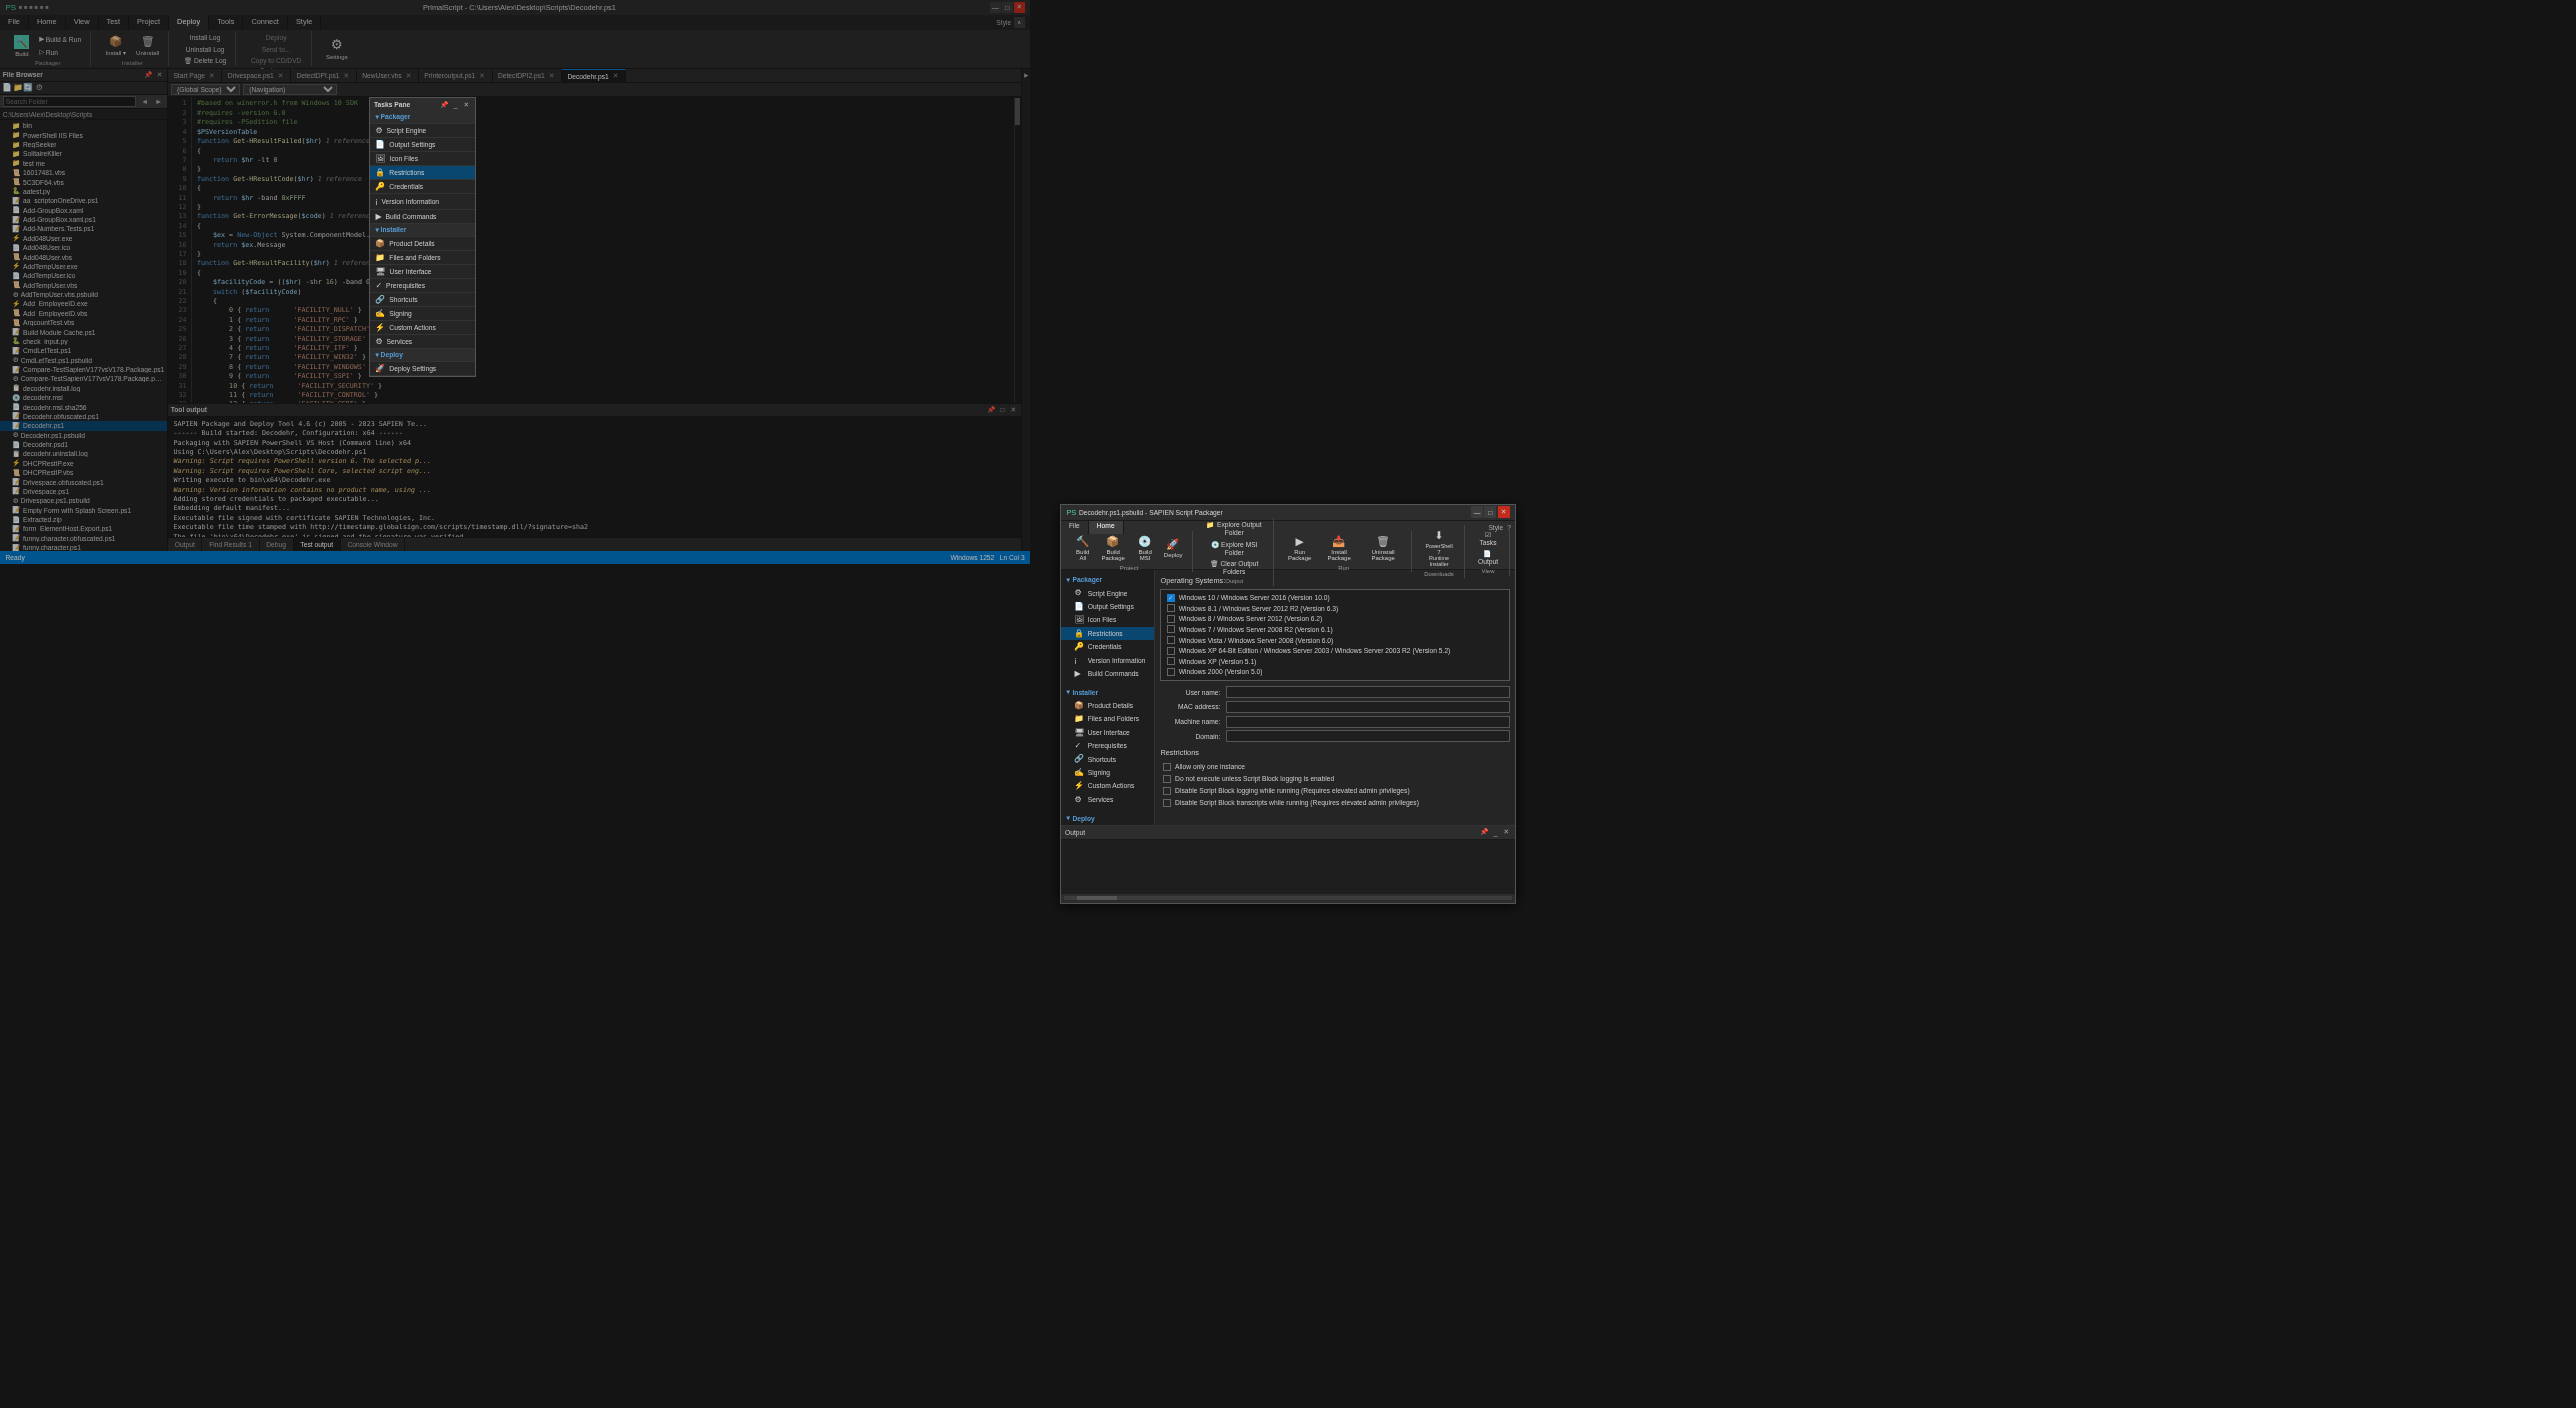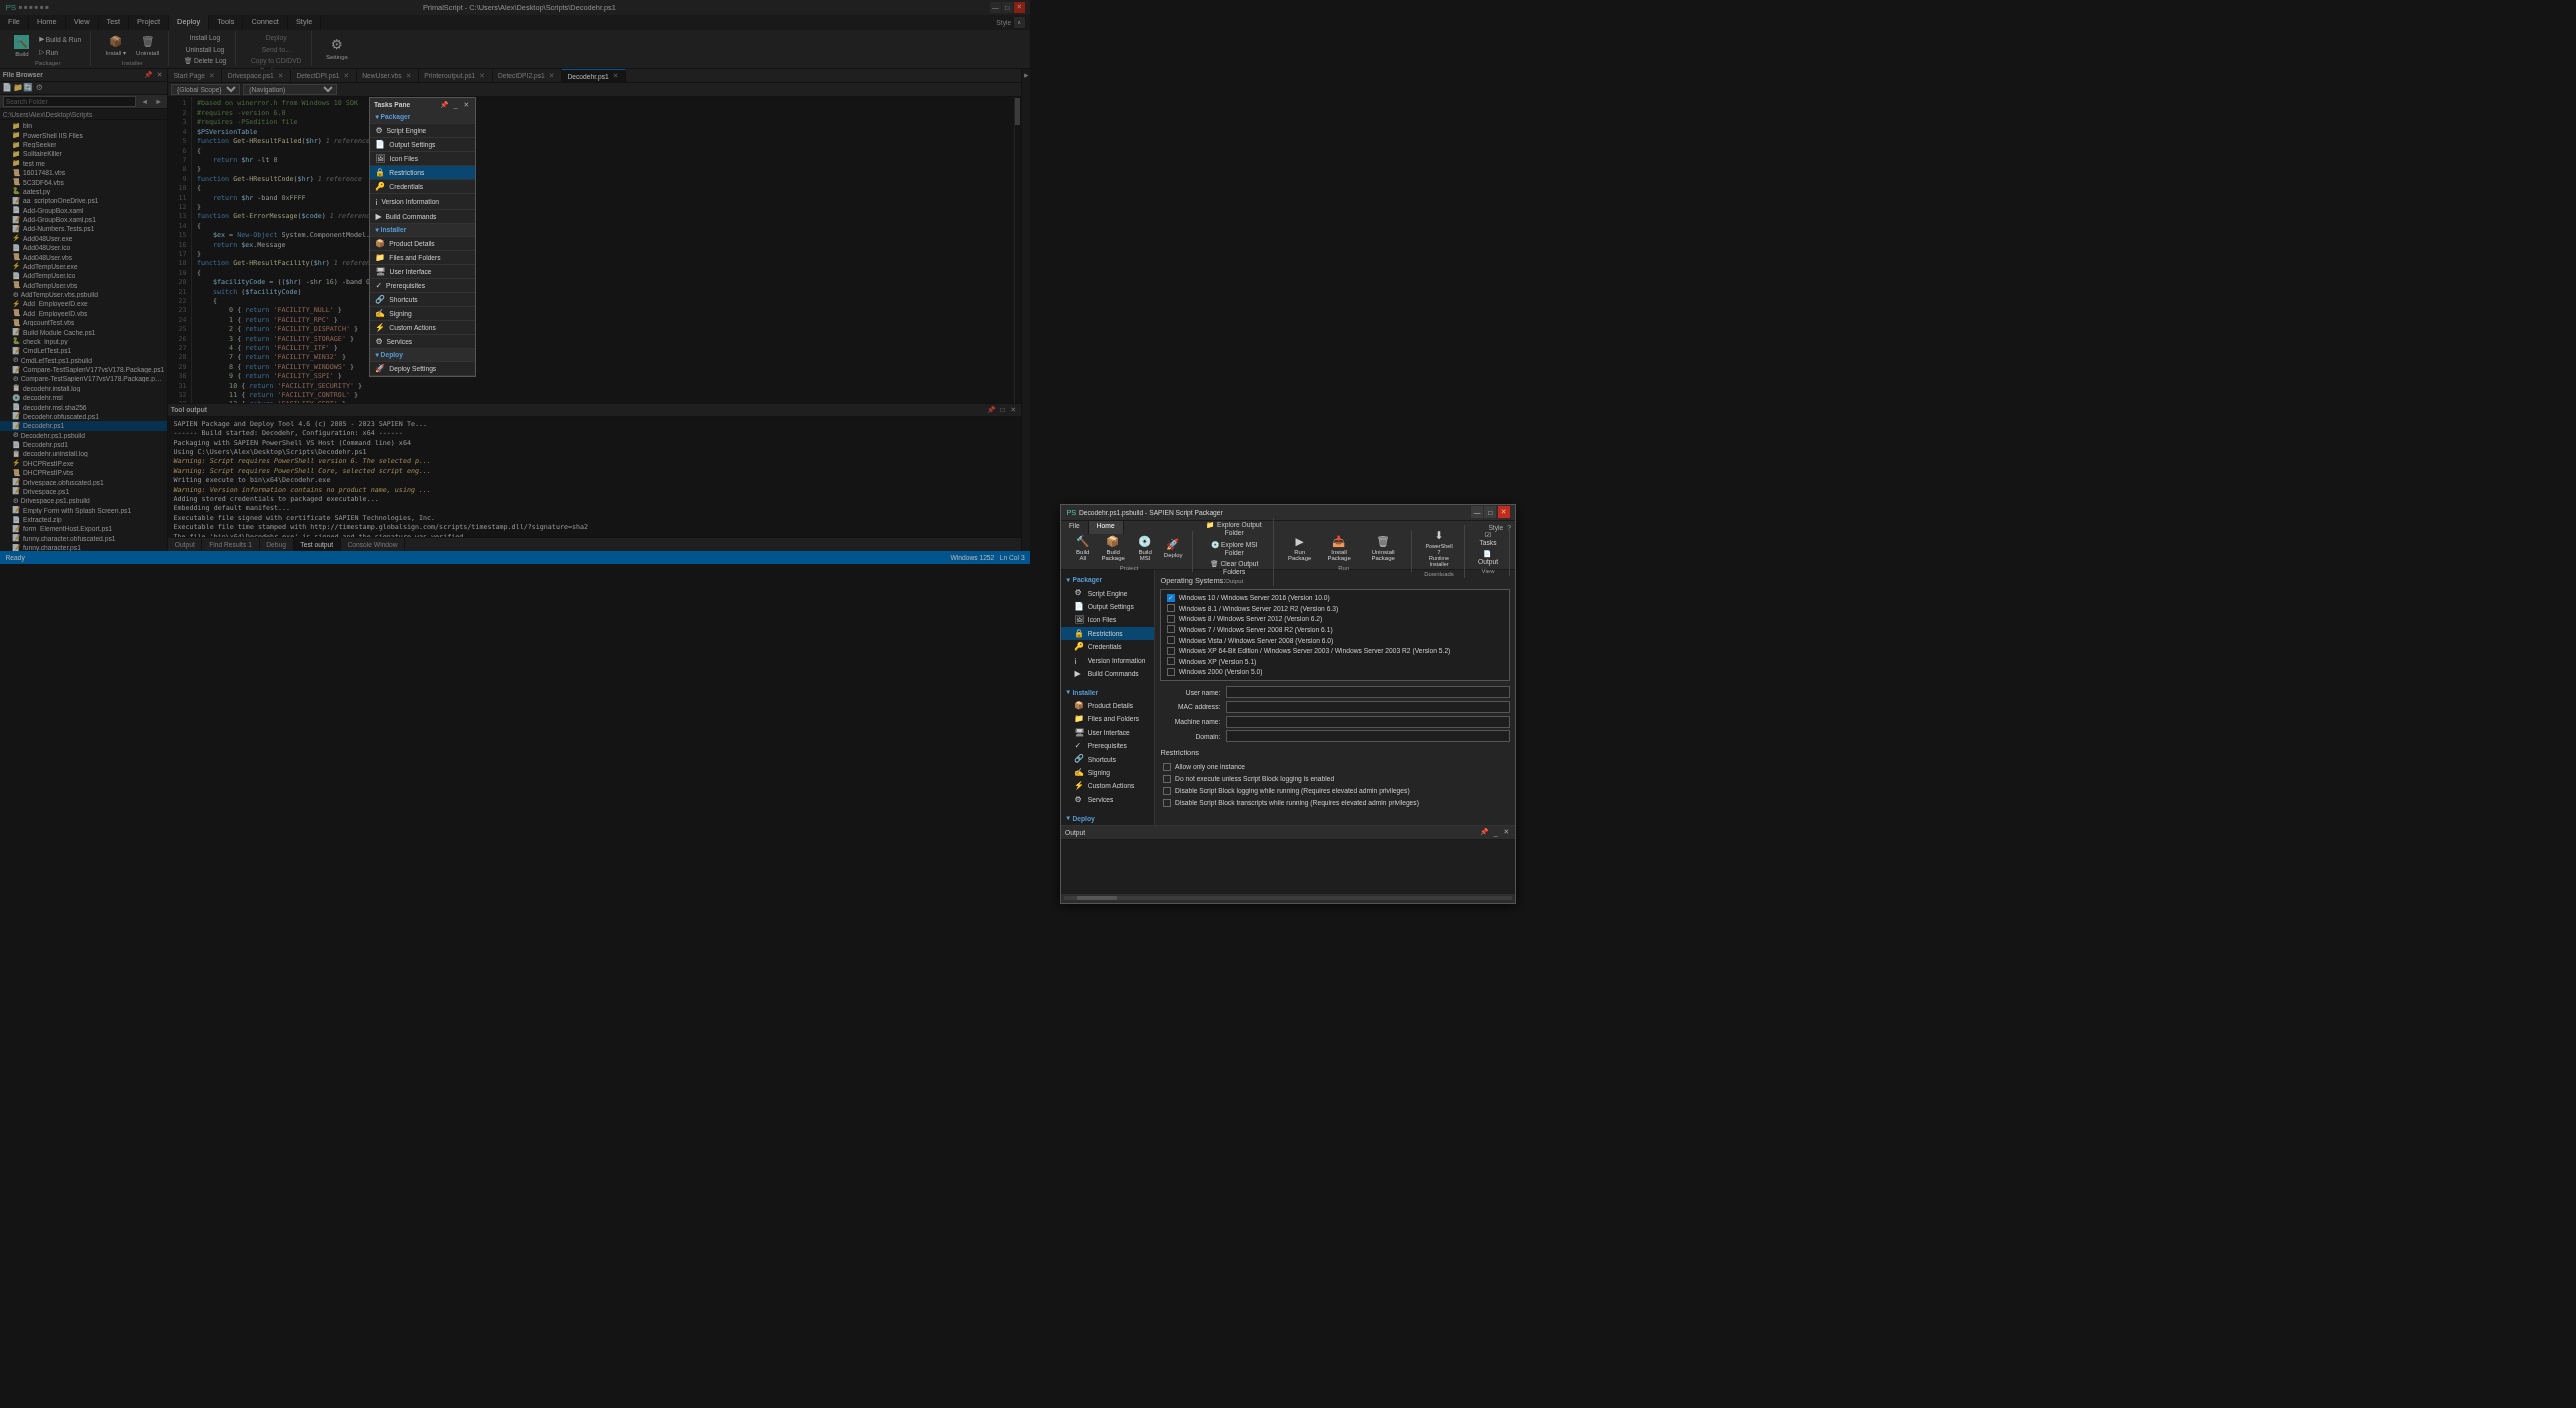--- a/index.html
+++ b/index.html
@@ -280,21 +280,21 @@
       line-height: 9.4px;
       font-family: 'Consolas', monospace;
       overflow: auto;
       color: #d4d4d4;
     }
     .code-content::-webkit-scrollbar { width: 4px; height: 4px; }
     .code-content::-webkit-scrollbar-thumb { background: #555; }
     .code-line { white-space: pre; }
     .kw { color: #569cd6; }
     .fn { color: #dcdcaa; }
-    .str { color: #ce9178; }
+    .str { color: #ce9178; margin-left: 20px; }
     .var { color: #9cdcfe; }
     .cmt { color: #6a9955; }
     .num { color: #b5cea8; }
 
     
     .editor-scrollbar {
       width: 6.7px;
       background: #1e1e1e;
       border-left: 0.7px solid #333;
     }

